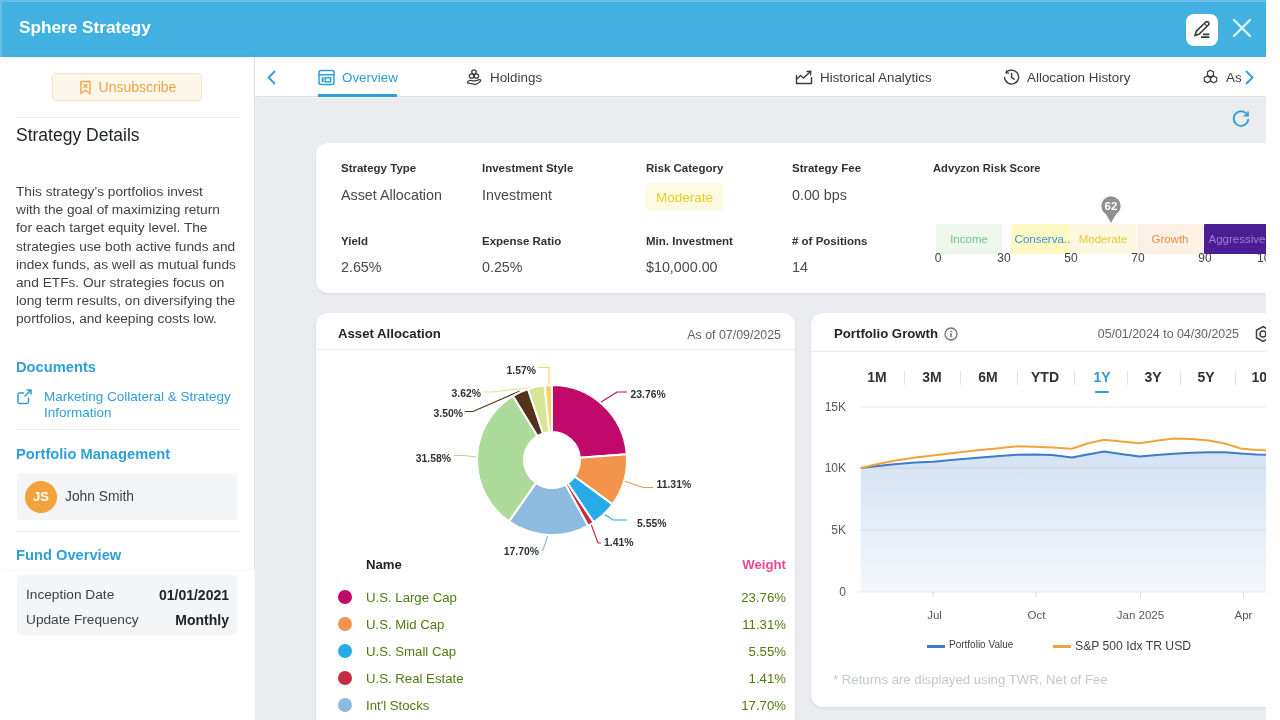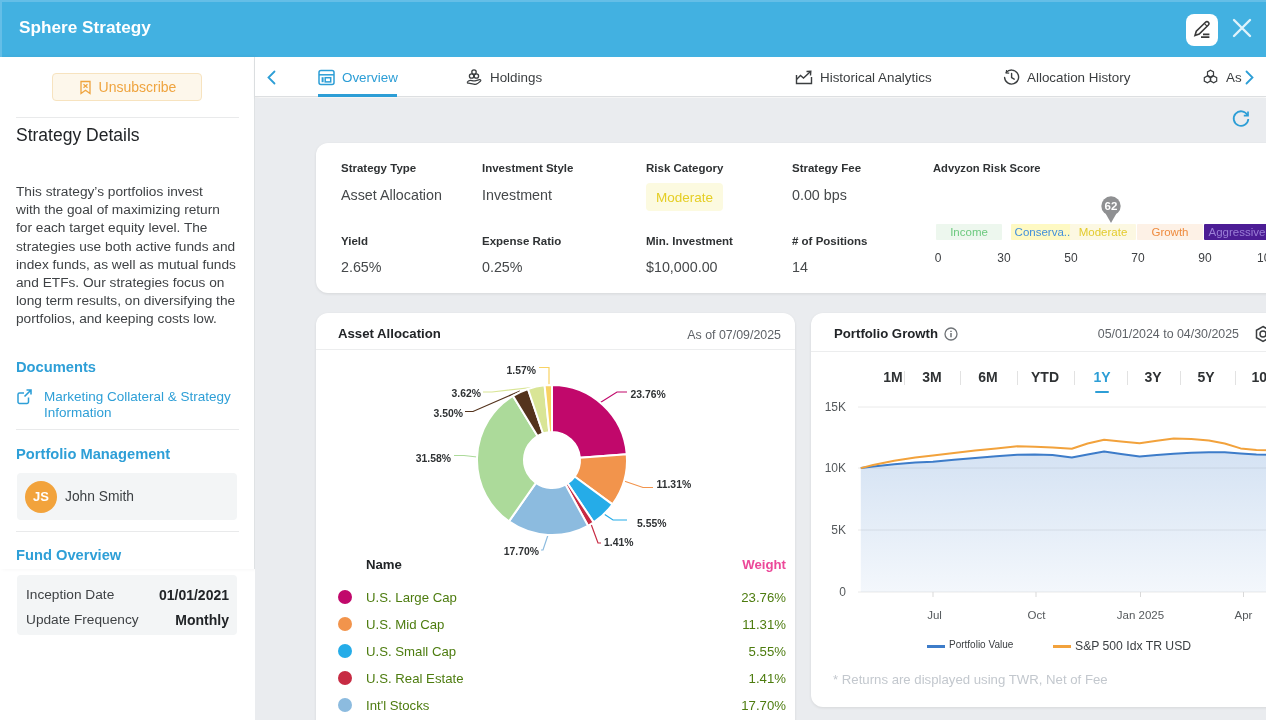--- a/index.html
+++ b/index.html
@@ -21,21 +21,21 @@
   border-bottom:1px solid #DDDFE1; box-shadow:0 2px 3px rgba(0,0,0,0.05); }
 .tab { position:absolute; top:0; height:40px; display:flex; align-items:center; gap:7px;
   font-size:13.4px; color:#3B3E40; }
 .tab svg { flex:0 0 auto; }
 .content { position:absolute; left:255px; top:98px; width:1011px; height:622px; background:#EAECEF; }
 .card { position:absolute; background:#fff; border-radius:12px; box-shadow:0 1px 3px rgba(0,0,0,0.09);margin-left:45px; }
 .lbl { position:absolute; font-size:11.5px; font-weight:bold; color:#2F3234; }
 .val { position:absolute; font-size:14.3px; color:#46494B; }
 .ctitle { position:absolute; font-size:13.2px; font-weight:bold; color:#212427; }
 .cdate { position:absolute; font-size:12.4px; color:#5F6368; }
-.seg { position:absolute; top:0; height:16px; font-size:11.5px; display:flex; align-items:center;
+.seg { position:absolute; top:0; height:30px; font-size:11.5px; display:flex; align-items:center;
   justify-content:center; border-radius:1px; }
 .segnum { position:absolute; top:27px; font-size:12px; color:#3E4043; transform:translateX(-50%); }
 .rangebtn { position:absolute; top:0; font-size:14px; font-weight:bold; color:#2F3234; transform:translateX(-50%); }
 .legrow { position:absolute; font-size:13.2px; color:#4d7c0f; }
 </style>
 </head>
 <body>
 <div class="topbar">
   <div class="title">Sphere Strategy</div>
   <div class="editbtn">
@@ -240,21 +240,21 @@
         <circle cx="7" cy="7" r="6"></circle>
       <path d="M7 6 V10.2 M7 3.8 V4.9" stroke-width="1.5"></path>
       </svg>
     <div class="cdate" style="right:55px;top:14px">05/01/2024 to 04/30/2025</div>
     <svg style="position:absolute;left:443px;top:12px" width="18" height="18" viewBox="0 0 18 18" fill="none" stroke="#3B3E40" stroke-width="1.5">
         <path d="M9 1.5 L15.5 5.25 V12.75 L9 16.5 L2.5 12.75 V5.25 Z"></path>
       <circle cx="9" cy="9" r="3"></circle>
       </svg>
     <div style="position:absolute;left:0;top:38px;width:483px;border-top:1px solid #ECEDEE"></div>
     <div style="position:absolute;left:0;top:56px;width:483px;height:24px">
-      <div class="rangebtn" style="left:82px">1M</div>
+      <div class="rangebtn" style="left:66px">1M</div>
       <div class="rangebtn" style="left:121px">3M</div>
       <div class="rangebtn" style="left:177px">6M</div>
       <div class="rangebtn" style="left:234px">YTD</div>
       <div class="rangebtn" style="left:291px;color:#2D9ED6">1Y</div>
       <div class="rangebtn" style="left:342px">3Y</div>
       <div class="rangebtn" style="left:395px">5Y</div>
       <div class="rangebtn" style="left:453px">10Y</div>
       <div style="position:absolute;left:93px;top:2px;width:1px;height:14px;background:#E2E2E2"></div>
       <div style="position:absolute;left:149px;top:2px;width:1px;height:14px;background:#E2E2E2"></div>
       <div style="position:absolute;left:206px;top:2px;width:1px;height:14px;background:#E2E2E2"></div>

